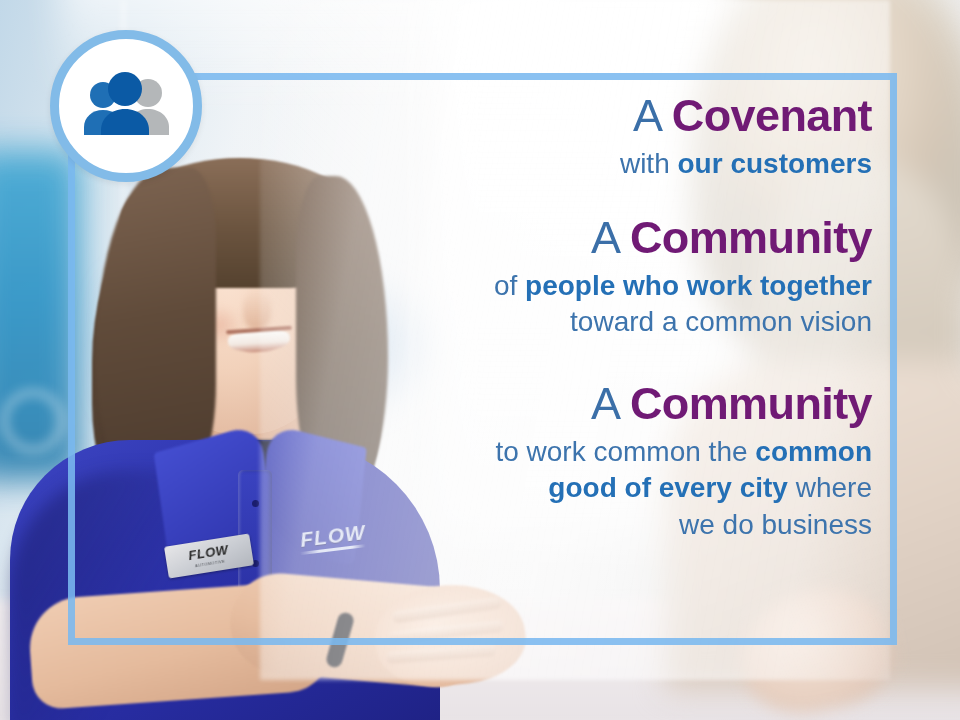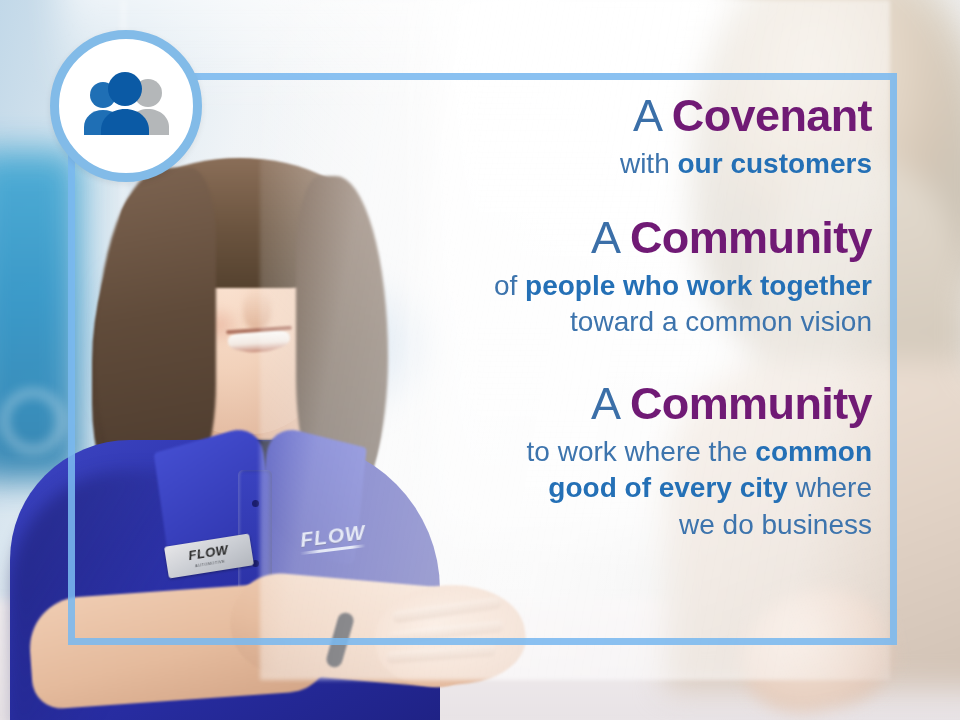--- a/index.html
+++ b/index.html
@@ -499,20 +499,20 @@
         <div><span>of </span><b>people who work together</b></div>
         <div>toward a common vision</div>
       </div>
     </div>
 
     <div class="block" id="b3">
       <div class="headline">
         <span class="art">A </span><span class="key">Community</span>
       </div>
       <div class="sub">
-        <div><span>to work where the </span><b>common</b></div>
+        <div><span>to work common the </span><b>common</b></div>
         <div><b>good of every city</b><span> where</span></div>
         <div>we do business</div>
       </div>
     </div>
 
   </div>
 </div>
 
 </body></html>

